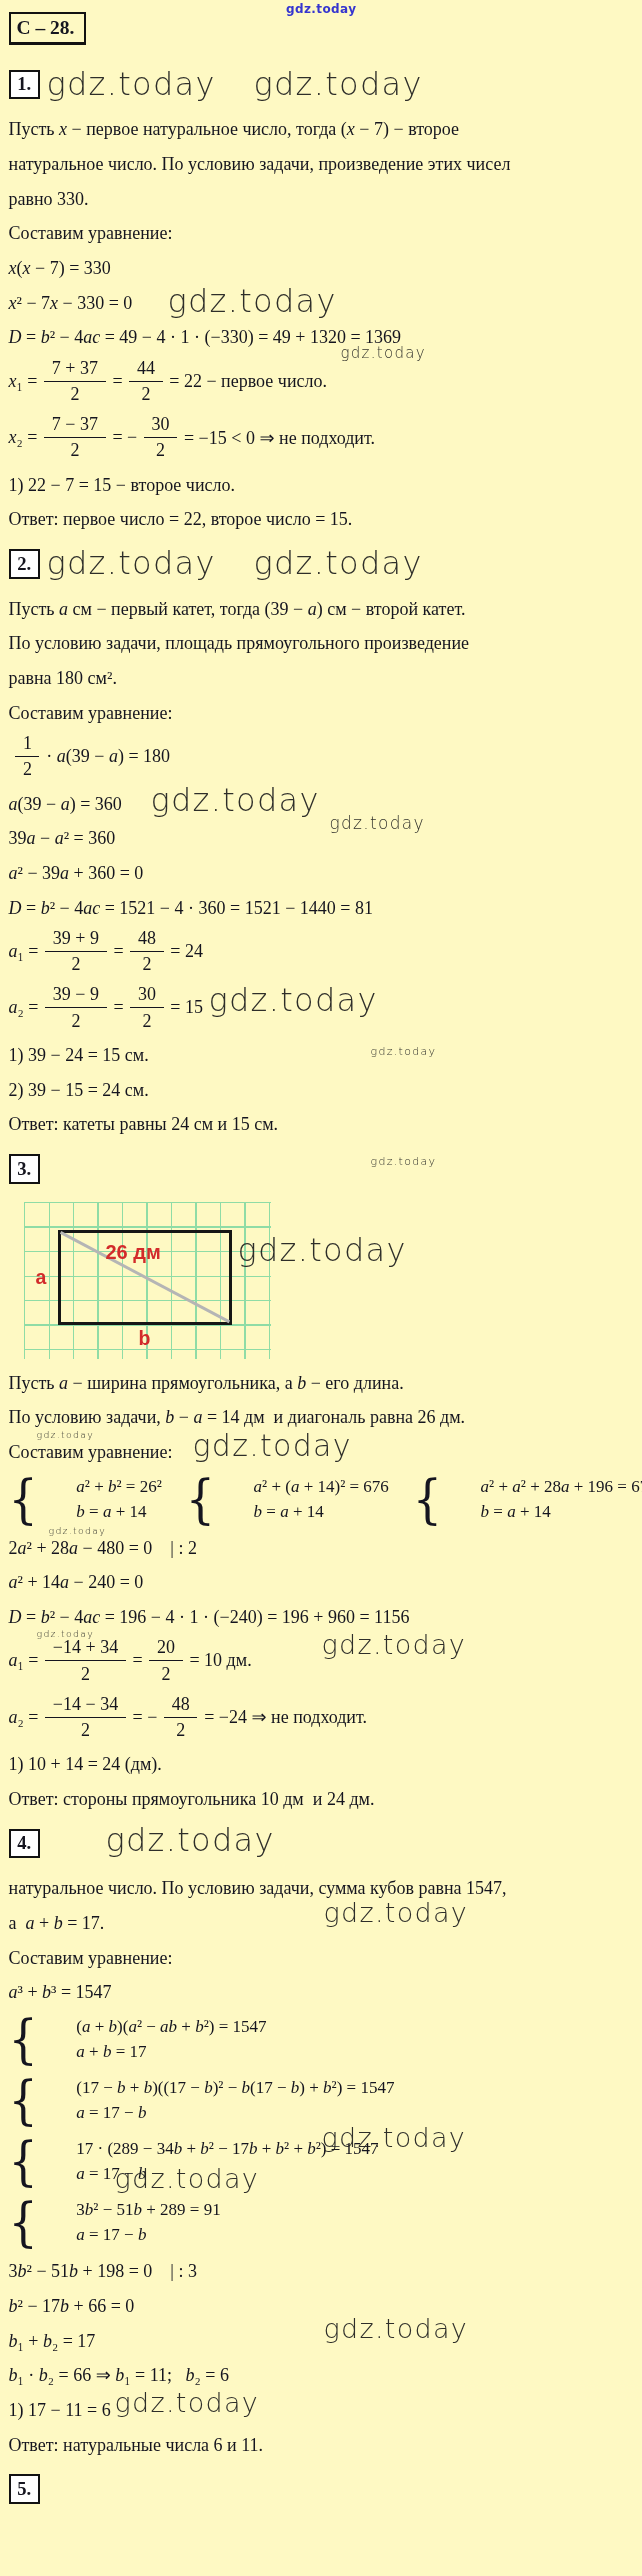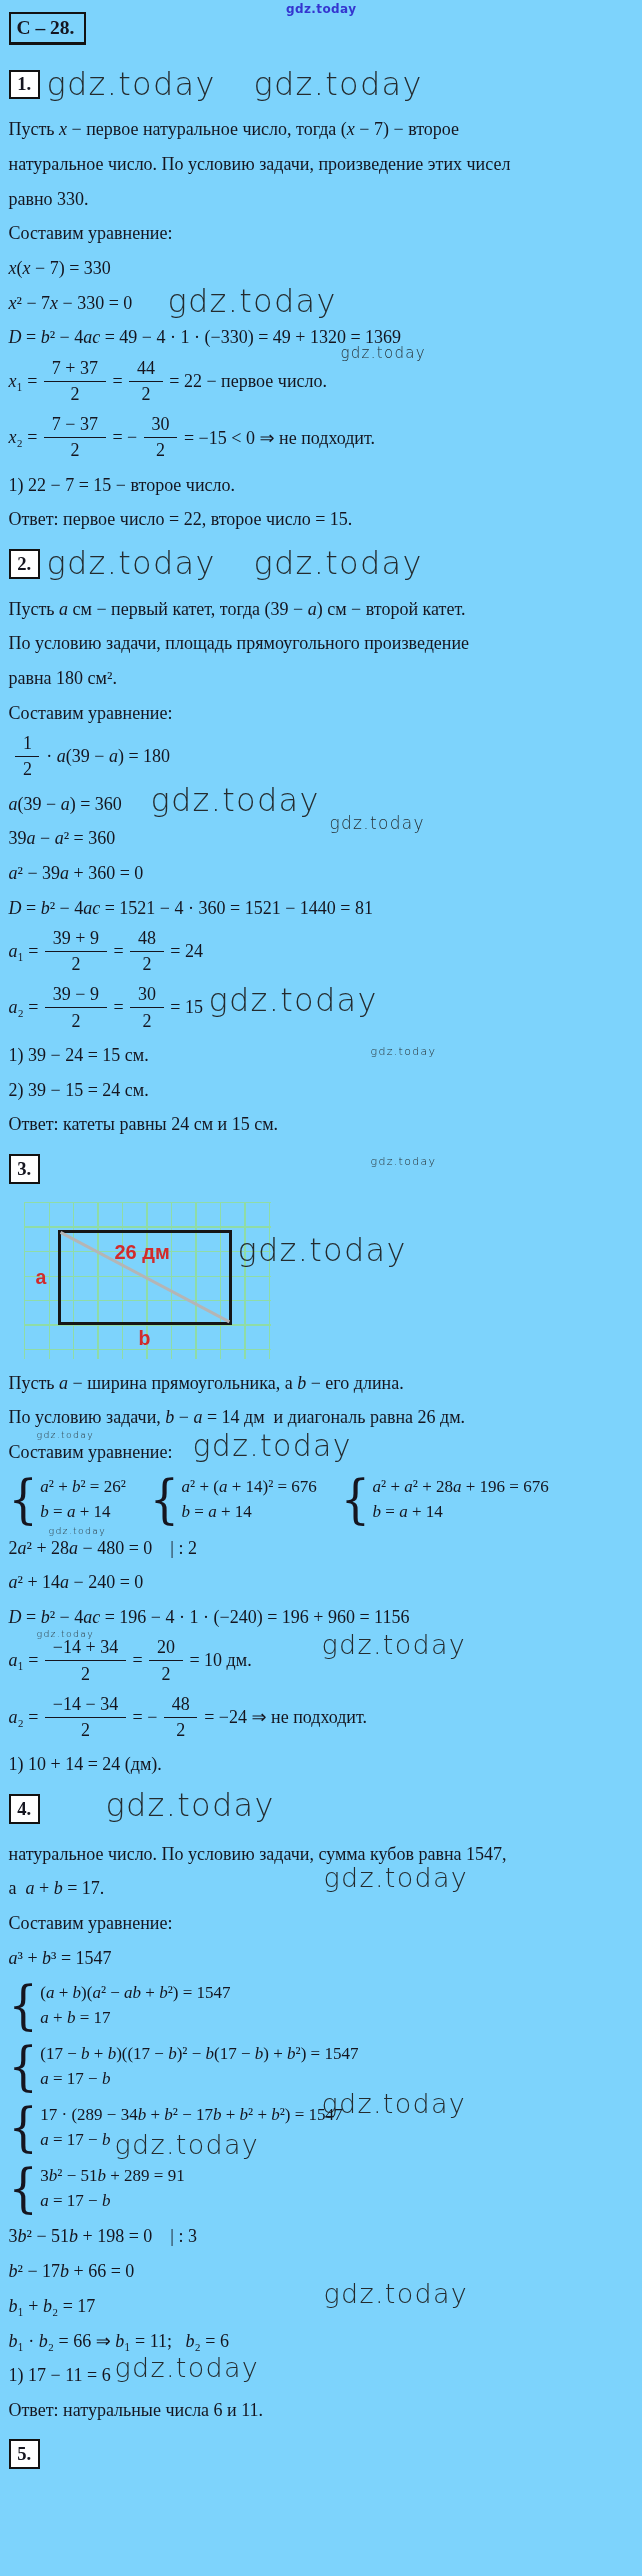--- a/index.html
+++ b/index.html
@@ -5,39 +5,39 @@
   html,body{margin:0;padding:0;background:#ffffff;}
   #page{
     position:relative;
     width:642px;height:2576px;
     box-sizing:border-box;
     padding:0 0 0 8.5px;
     overflow:hidden;
     font-family:"Liberation Serif",serif;
     font-size:18px;
     color:#15151f;
-    background:#7dd3fc;
+    background:#fef9c3;
   }
   .line{position:relative;margin-top:12.7px;line-height:22px;white-space:pre-wrap;}
   .line i{font-style:italic;}
   .fracline{position:relative;display:flex;align-items:center;margin-top:9.3px;min-height:47px;}
   .fracline .seg{white-space:pre;}
   .fr{display:inline-flex;flex-direction:column;align-items:center;margin:0 6.8px;text-align:center;}
   .fr .n{border-bottom:1.7px solid #15151f;padding:0 7.6px 3.4px;line-height:18.6px;}
   .fr .d{padding-top:3.4px;line-height:18.6px;}
   .pboxrow{position:relative;margin-top:18.6px;height:36px;}
   .pbox{display:inline-block;border:2.1px solid #121212;padding:1.7px 6.8px 2.5px;font-weight:bold;font-size:18.6px;line-height:1.15;background:#fff;}
   .headrow{position:relative;margin-top:12px;height:39px;}
   .headbox{display:inline-block;border:2.1px solid #121212;border-bottom-width:3.4px;padding:2.5px 10px 3.4px 6px;font-weight:bold;font-size:19.5px;line-height:1.15;}
   .wm{position:absolute;font-family:"DejaVu Sans",sans-serif;font-weight:200;color:#1d1d1d;letter-spacing:1.3px;white-space:nowrap;line-height:1;opacity:.92;}
   .wm.blue{color:#3535cf;font-weight:600;letter-spacing:0.4px;opacity:1;}
   .sysrow{position:relative;display:flex;gap:24px;margin-top:11px;align-items:flex-start;font-size:17px;}
   .system{position:relative;display:flex;align-items:center;}
   .brace{font-family:"DejaVu Serif",serif;font-size:46px;font-weight:300;line-height:1;transform:scaleY(1.15);margin-right:2.5px;color:#15151f;}
-  .sys-rows > div{line-height:25px;white-space:pre;}
+  .sys-rows > div{line-height:25px;white-space:pre;margin-left:36px;}
   .figure{position:relative;margin:12px 0 3.4px 15px;}
   .fig-grid{position:absolute;left:0;top:0;}
   .fig-rect{position:absolute;box-sizing:border-box;border:3px solid #161616;}
   .fig-label{position:absolute;font-family:"Liberation Sans",sans-serif;font-weight:bold;}
 </style>
 </head>
 <body>
 
 <div id="page">
     <span class="wm blue" style="left: 286px; top: 3.4px; font-size: 12px;">gdz.today</span>
@@ -125,21 +125,21 @@
     <div class="line">1) 39 − 24 = 15 см.<span class="wm" style="left: 362px; top: 1.7px; font-size: 11px;">gdz.today</span></div>
     <div class="line">2) 39 − 15 = 24 см.</div>
     <div class="line">Ответ: катеты равны 24 см и 15 см.</div>
     <div class="pboxrow"><span class="pbox">3.</span><span class="wm" style="left: 362px; top: 1.7px; font-size: 11px;">gdz.today</span></div>
     <div class="figure" style="width: 247px; height: 157px;">
       <div class="fig-grid" style="width: 247px; height: 157px; background-image: repeating-linear-gradient(to right, rgb(143, 220, 166) 0px, rgb(143, 220, 166) 1.2px, transparent 1.2px, transparent 24.5px), repeating-linear-gradient(rgb(143, 220, 166) 0px, rgb(143, 220, 166) 1.2px, transparent 1.2px, transparent 24.5px);"></div>
       <div class="fig-rect" style="left: 34px; top: 28px; width: 174px; height: 95px; border-color: rgb(22, 22, 22);"></div>
       <svg width="247" height="157" style="position: absolute; left: 0px; top: 0px;" viewBox="0 0 292 186">
         <line x1="43" y1="36" x2="243" y2="142" stroke="#b5b5b5" stroke-width="3.5"></line>
       </svg>
-      <span class="fig-label" style="left: 91px; top: 39px; font-size: 20px; color: rgb(210, 43, 43);">26 дм</span>
+      <span class="fig-label" style="left: 82px; top: 39px; font-size: 20px; color: rgb(210, 43, 43);">26 дм</span>
       <span class="fig-label" style="left: 12px; top: 64px; font-size: 19.5px; color: rgb(210, 43, 43);">a</span>
       <span class="fig-label" style="left: 115px; top: 125px; font-size: 19.5px; color: rgb(210, 43, 43);">b</span>
       <span class="wm" style="left: 214px; top: 32px; font-size: 32px;">gdz.today</span>
     </div>
     <div class="line">Пусть <i>a</i> − ширина прямоугольника, а <i>b</i> − его длина.</div>
     <div class="line">По условию задачи, <i>b</i> − <i>a</i> = 14 дм  и диагональ равна 26 дм.</div>
     <div class="line">Составим уравнение:<span class="wm" style="left: 28px; top: -11px; font-size: 9.3px;">gdz.today</span><span class="wm" style="left: 184px; top: -10px; font-size: 30px;">gdz.today</span></div>
     <div class="sysrow">
       <div class="system">
         <span class="brace">{</span>
@@ -188,20 +188,21 @@
         <span class="d">2</span>
       </span>
       <span class="seg">= −</span>
       <span class="fr">
         <span class="n">48</span>
         <span class="d">2</span>
       </span>
       <span class="seg">= −24 ⇒ не подходит.</span>
     </div>
     <div class="line">1) 10 + 14 = 24 (дм).</div>
+    <div class="line">Ответ: стороны прямоугольника 10 дм  и 24 дм.</div>
     <div class="pboxrow"><span class="pbox">4.</span><span class="wm" style="left: 97px; top: -5px; font-size: 32px;">gdz.today</span></div>
     <div class="line">натуральное число. По условию задачи, сумма кубов равна 1547,</div>
     <div class="line">а  <i>a</i> + <i>b</i> = 17.<span class="wm" style="left: 315px; top: -13.5px; font-size: 27px;">gdz.today</span></div>
     <div class="line">Составим уравнение:</div>
     <div class="line"><i>a</i>³ + <i>b</i>³ = 1547</div>
     <div class="sysrow">
       <div class="system">
         <span class="brace">{</span>
         <div class="sys-rows">
           <div>(<i>a</i> + <i>b</i>)(<i>a</i>² − <i>ab</i> + <i>b</i>²) = 1547</div>

